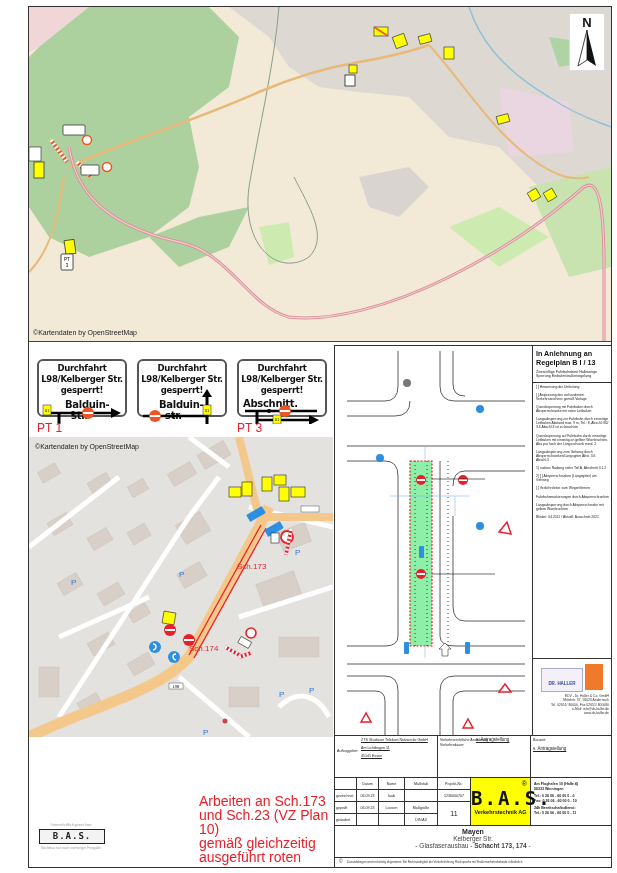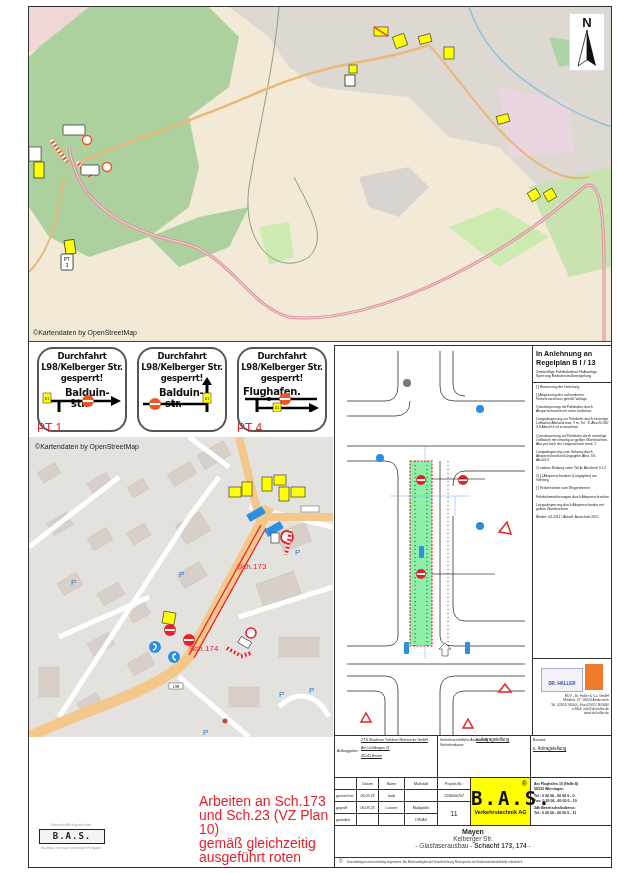--- a/index.html
+++ b/index.html
@@ -5,21 +5,21 @@
   html,body{margin:0;padding:0;background:#fff;}
   body{width:617px;height:873px;position:relative;overflow:hidden;font-family:"Liberation Sans",sans-serif;}
   .page{position:absolute;left:28px;top:6px;width:584px;height:862px;border:1px solid #333;box-sizing:border-box;background:#fff;overflow:hidden;}
   .abs{position:absolute;}
   
   .map-top{left:0;top:0;width:582px;height:334px;background:#f1e9d6;overflow:hidden;border-bottom:1px solid #444;}
   .osm-credit{font-size:7px;color:#222;white-space:nowrap;}
   .north{right:6px;top:6px;width:34px;height:56px;background:#fff;border:1px solid #ddd;}
   .north-n{position:absolute;top:1px;left:0;width:100%;text-align:center;font-size:13px;font-weight:bold;color:#111;}
   
-  .pt-sign{width:90px;height:85px;border:2px solid #555;border-radius:16px;background:#fff;box-sizing:border-box;}
+  .pt-sign{width:90px;height:58px;border:2px solid #555;border-radius:6px;background:#fff;box-sizing:border-box;margin-top:12px;}
   .pt-title{position:absolute;left:0;top:2px;width:100%;text-align:center;font-size:8.5px;font-weight:bold;line-height:11px;color:#111;font-family:"DejaVu Sans",sans-serif;letter-spacing:-0.3px;}
   .pt-street{position:absolute;font-size:10px;font-weight:bold;color:#111;font-family:"DejaVu Sans",sans-serif;letter-spacing:-0.3px;line-height:11px;}
   .pt-label{font-size:12px;color:#e8202a;font-weight:normal;}
   
   .note{left:170px;top:787px;width:140px;font-size:14px;line-height:14px;color:#e8202a;}
   .bas-small{left:10px;top:822px;width:64px;height:13px;border:1px solid #222;background:#f3f3f3;font-size:9px;font-weight:bold;text-align:center;line-height:13px;letter-spacing:1px;color:#222;font-family:"DejaVu Sans Mono",monospace;}
   .tiny-grey{font-size:3.5px;color:#999;text-align:center;}
   
   .plan{left:305px;top:338px;width:198px;height:390px;background:#fff;border-left:1px solid #333;border-top:1px solid #333;}
   .side{left:503px;top:338px;width:79px;height:390px;border-left:1px solid #333;border-top:1px solid #333;background:#fff;}
@@ -158,37 +158,37 @@
       <circle cx="16" cy="55" r="6" fill="#e52"></circle>
       <rect x="11" y="54" width="10" height="2" fill="#fff"></rect>
     </svg>
   </div>
   <div class="abs pt-sign" style="left:208px;top:340px;">
     <div class="pt-title">
       <div>Durchfahrt</div>
       <div>L98/Kelberger Str.</div>
       <div>gesperrt!</div>
     </div>
-    <div class="pt-street" style="left:4px;top:37px;">Flughafen.</div>
+    <div class="pt-street" style="left:4px;top:37px;">Abschnitt.</div>
     <svg class="abs" style="left:0;top:0;" width="86" height="63" viewBox="0 0 86 63">
       <path d="M6 50 L78 50" stroke="#000" stroke-width="2.5"></path>
       <circle cx="30" cy="50" r="2" fill="#000"></circle>
       <circle cx="46" cy="50" r="6" fill="#e52"></circle>
       <rect x="41" y="49" width="10" height="2" fill="#fff"></rect>
       <path d="M18 50 L18 63" stroke="#000" stroke-width="3"></path>
       <path d="M18 59 L70 59" stroke="#000" stroke-width="2.5"></path>
       <path d="M70 54 L80 59 L70 64 Z" fill="#000"></path>
       <rect x="34" y="54" width="8" height="9" fill="#ffff00" stroke="#222" stroke-width="0.5"></rect>
       <text x="38" y="60" font-size="3.5" text-anchor="middle" font-family="Liberation Sans, sans-serif">U1</text>
     </svg>
   </div>
 
   <div class="abs pt-label" style="left:8px;top:414px;">PT 1</div>
   <div class="abs pt-label" style="left:108px;top:414px;margin-top:40px;">PT 2</div>
-  <div class="abs pt-label" style="left:208px;top:414px;">PT 4</div>
+  <div class="abs pt-label" style="left:208px;top:414px;">PT 3</div>
 
   <div class="abs" style="left:0;top:430px;width:304px;height:300px;background:#e4e2df;overflow:hidden;">
     <svg width="304" height="300" viewBox="0 0 304 300">
       <rect width="304" height="300" fill="#e4e2df"></rect>
 
       <g fill="#d8d0c8" stroke="#c9c0b6" stroke-width="0.5">
         <rect x="10" y="30" width="20" height="12" transform="rotate(-30 20 36)"></rect>
         <rect x="60" y="40" width="22" height="14" transform="rotate(-30 71 47)"></rect>
         <rect x="100" y="45" width="18" height="12" transform="rotate(-30 109 51)"></rect>
         <rect x="140" y="30" width="26" height="14" transform="rotate(-30 153 37)"></rect>

